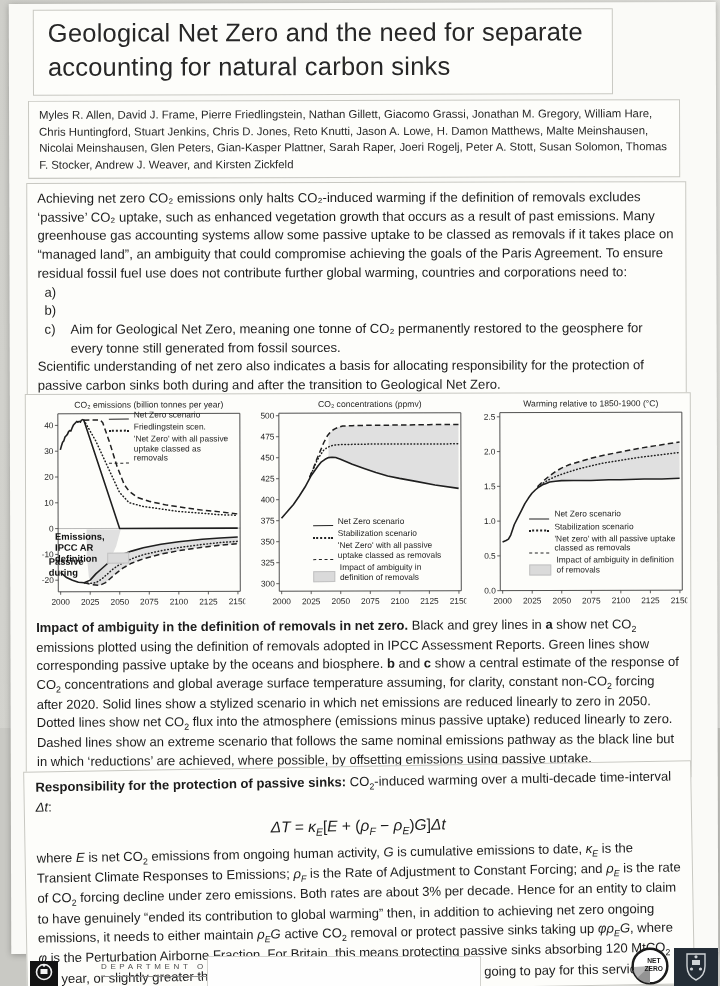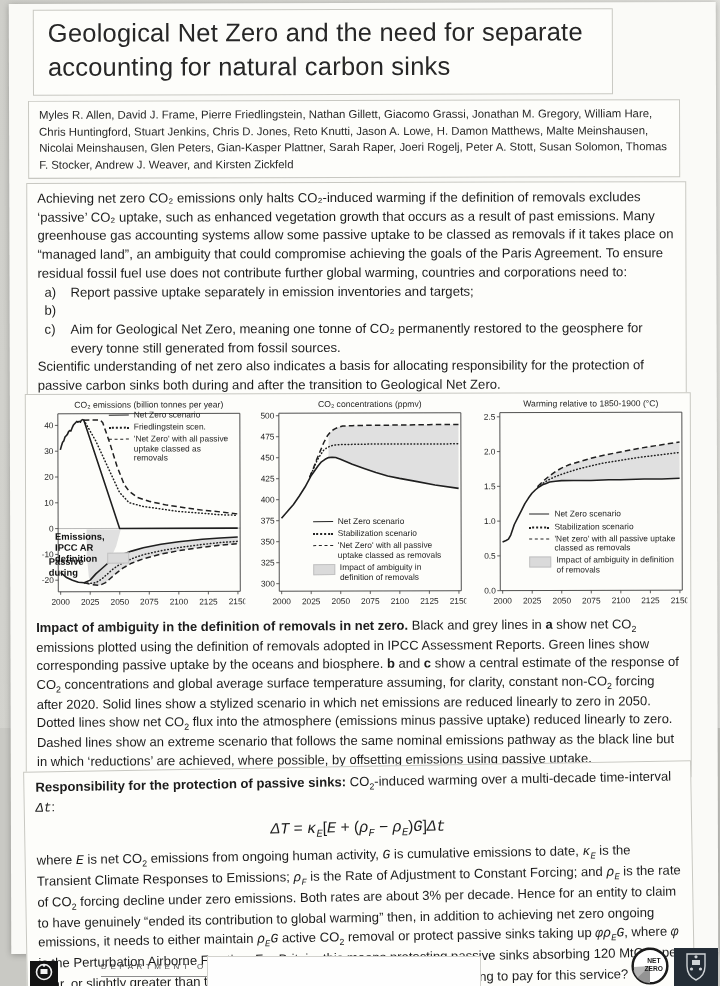--- a/index.html
+++ b/index.html
@@ -15,24 +15,24 @@
   .abstract-box p{margin:0}
   .abs-li{display:flex;padding-left:7px}
   .abs-li .lab{flex:none;width:26px}
   .figure-box{left:15px;top:390px;width:666px;padding:4px 3px 8px}
   .panels{display:flex;justify-content:space-between}
   .panel{position:relative;width:216px;height:212px}
   .caption{margin:7px 7px 0;font-size:13px;line-height:1.41;transform:rotate(-0.2deg)}
   .formula-box{left:14px;top:763px;width:668px;padding:6px 11px;font-size:13.1px;line-height:1.44;transform:rotate(-0.85deg)}
   .formula-box p{margin:0}
   .equation{text-align:center;font-size:15.5px;margin:3px 0 4px!important}
-  .seg-i{font-family:Liberation Mono, monospace;font-style:italic}
+  .seg-i{font-family:Liberation Sans, sans-serif;font-style:italic}
   sub{font-size:.68em}
   .legend{position:absolute;font-size:8.4px;line-height:1.15;color:#1e1e1e}
-  .lg-row{display:flex;align-items:flex-start;margin-bottom:2.5px}
+  .lg-row{display:flex;align-items:flex-end;margin-bottom:2.5px}
   .lg-sample{flex:none;width:20px;height:0;margin-right:5px;margin-top:4px;border-top:1.7px solid #222}
   .lg-sample.dotted{border-top-style:dotted;border-top-width:2px}
   .lg-sample.dashed{border-top-style:dashed}
   .lg-sample.fill{height:9px;background:#dadada;border:1px solid #c2c2c2;margin-top:1px}
   .ann{position:absolute;font-weight:bold;font-size:9.4px;line-height:1.18;white-space:pre-line;color:#101010}
   
   .f-black{position:absolute;left:30px;top:961px;width:28px;height:25px;background:#131313}
   .f-dept{position:absolute;left:101px;top:962px;font-size:8px;letter-spacing:3.6px;color:#4c4c4c;white-space:nowrap}
   .f-dept-line{position:absolute;left:101px;top:976px;width:130px;height:1px;background:#8d8d8d}
   .f-white{position:absolute;left:207px;top:956px;width:272px;height:30px;background:#fefefe;border:1px solid #d2d2cd;border-bottom:none}
@@ -51,21 +51,20 @@
 
     <div class="box authors-box">
       <p>Myles R. Allen, David J. Frame, Pierre Friedlingstein, Nathan Gillett, Giacomo Grassi, Jonathan M. Gregory, William Hare, Chris Huntingford, Stuart Jenkins, Chris D. Jones, Reto Knutti, Jason A. Lowe, H. Damon Matthews, Malte Meinshausen, Nicolai Meinshausen, Glen Peters, Gian-Kasper Plattner, Sarah Raper, Joeri Rogelj, Peter A. Stott, Susan Solomon, Thomas F. Stocker, Andrew J. Weaver, and Kirsten Zickfeld</p>
     </div>
 
     <div class="box abstract-box">
       <p>Achieving net zero CO₂ emissions only halts CO₂-induced warming if the definition of removals excludes ‘passive’ CO₂ uptake, such as enhanced vegetation growth that occurs as a result of past emissions. Many greenhouse gas accounting systems allow some passive uptake to be classed as removals if it takes place on “managed land”, an ambiguity that could compromise achieving the goals of the Paris Agreement. To ensure residual fossil fuel use does not contribute further global warming, countries and corporations need to:</p>
       <div id="abs-list">
           <div class="abs-li">
             <span class="lab">a)</span>
-            <span>Report passive uptake separately in emission inventories and targets;</span>
           </div>
           <div class="abs-li">
             <span class="lab">b)</span>
           </div>
           <div class="abs-li">
             <span class="lab">c)</span>
             <span>Aim for Geological Net Zero, meaning one tonne of CO₂ permanently restored to the geosphere for every tonne still generated from fossil sources.</span>
           </div>
         </div>
       <p>Scientific understanding of net zero also indicates a basis for allocating responsibility for the protection of passive carbon sinks both during and after the transition to Geological Net Zero.</p>

